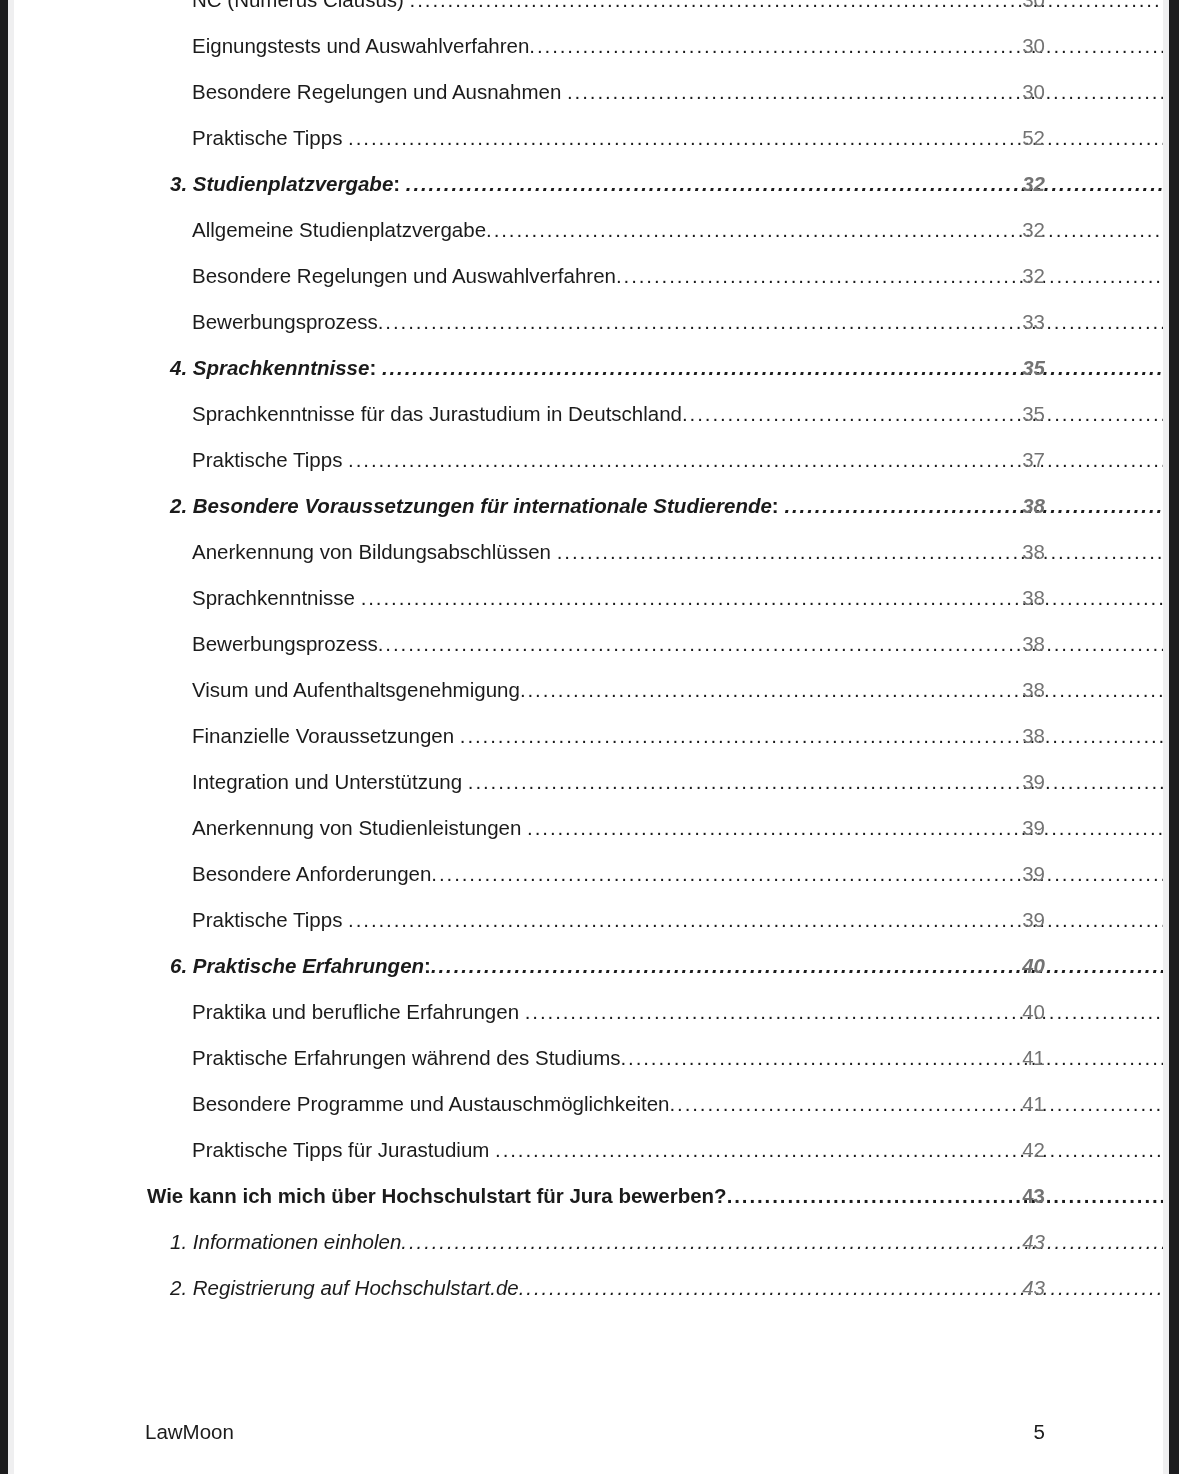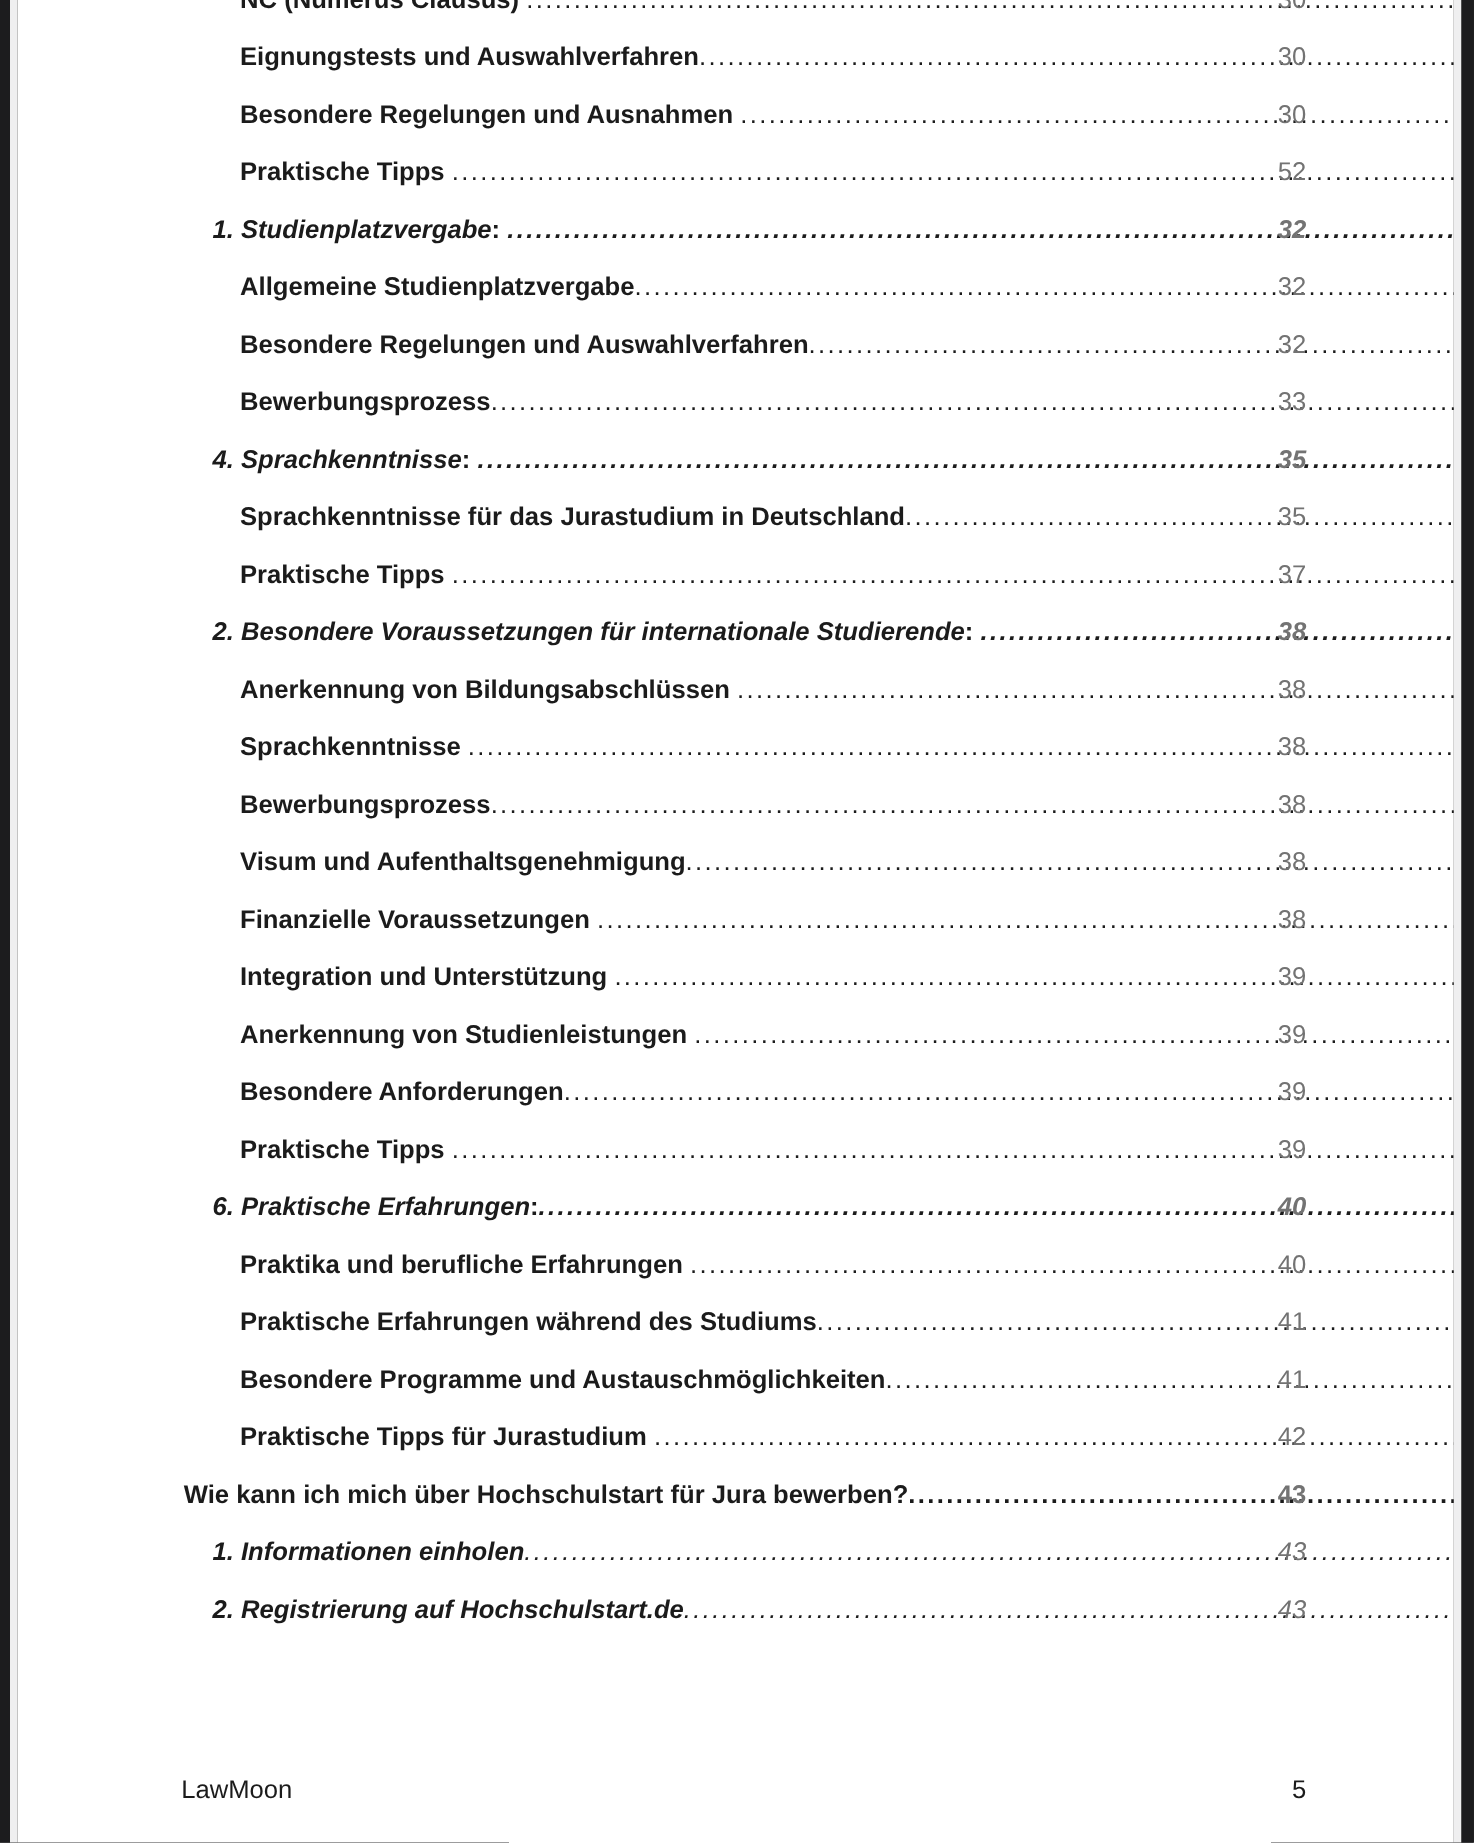--- a/index.html
+++ b/index.html
@@ -57,21 +57,20 @@
     position: relative;
     height: 46px;
     line-height: 46px;
     color: #1b1b1b;
     white-space: nowrap;
     overflow: hidden;
   }
 
   .row .label {
     display: inline;
-    font-weight: bold;
   }
   .row .leader {
     display: inline;
     letter-spacing: 1.9px;
     color: #1b1b1b;
   }
   .row .pageno {
     position: absolute;
     right: 118px;
     top: 0;
@@ -150,21 +149,21 @@
   <div class="gutter-left"></div>
   <div class="gutter-right"></div>
 
   <div class="page">
 
     <div class="toc" id="toc-list">
         <div class="row lvl-entry"><span class="label">NC (Numerus Clausus)</span><span> </span><span class="leader">..............................................................................................................</span><span class="pageno">30</span></div>
         <div class="row lvl-entry"><span class="label">Eignungstests und Auswahlverfahren</span><span></span><span class="leader">..............................................................................................................</span><span class="pageno">30</span></div>
         <div class="row lvl-entry"><span class="label">Besondere Regelungen und Ausnahmen</span><span> </span><span class="leader">..............................................................................................................</span><span class="pageno">30</span></div>
         <div class="row lvl-entry"><span class="label">Praktische Tipps</span><span> </span><span class="leader">..............................................................................................................</span><span class="pageno">52</span></div>
-        <div class="row lvl-section"><span class="label">1. Studienplatzvergabe</span><span class="trailer">:</span><span> </span><span class="leader">.................................................................................................................</span><span class="pageno">32</span></div>
+        <div class="row lvl-section"><span class="label">3. Studienplatzvergabe</span><span class="trailer">:</span><span> </span><span class="leader">.................................................................................................................</span><span class="pageno">32</span></div>
         <div class="row lvl-entry"><span class="label">Allgemeine Studienplatzvergabe</span><span></span><span class="leader">..............................................................................................................</span><span class="pageno">32</span></div>
         <div class="row lvl-entry"><span class="label">Besondere Regelungen und Auswahlverfahren</span><span></span><span class="leader">..............................................................................................................</span><span class="pageno">32</span></div>
         <div class="row lvl-entry"><span class="label">Bewerbungsprozess</span><span></span><span class="leader">..............................................................................................................</span><span class="pageno">33</span></div>
         <div class="row lvl-section"><span class="label">4. Sprachkenntnisse</span><span class="trailer">:</span><span> </span><span class="leader">.................................................................................................................</span><span class="pageno">35</span></div>
         <div class="row lvl-entry"><span class="label">Sprachkenntnisse für das Jurastudium in Deutschland</span><span></span><span class="leader">..............................................................................................................</span><span class="pageno">35</span></div>
         <div class="row lvl-entry"><span class="label">Praktische Tipps</span><span> </span><span class="leader">..............................................................................................................</span><span class="pageno">37</span></div>
         <div class="row lvl-section"><span class="label">2. Besondere Voraussetzungen für internationale Studierende</span><span class="trailer">:</span><span> </span><span class="leader">.................................................................................................................</span><span class="pageno">38</span></div>
         <div class="row lvl-entry"><span class="label">Anerkennung von Bildungsabschlüssen</span><span> </span><span class="leader">..............................................................................................................</span><span class="pageno">38</span></div>
         <div class="row lvl-entry"><span class="label">Sprachkenntnisse</span><span> </span><span class="leader">..............................................................................................................</span><span class="pageno">38</span></div>
         <div class="row lvl-entry"><span class="label">Bewerbungsprozess</span><span></span><span class="leader">..............................................................................................................</span><span class="pageno">38</span></div>

